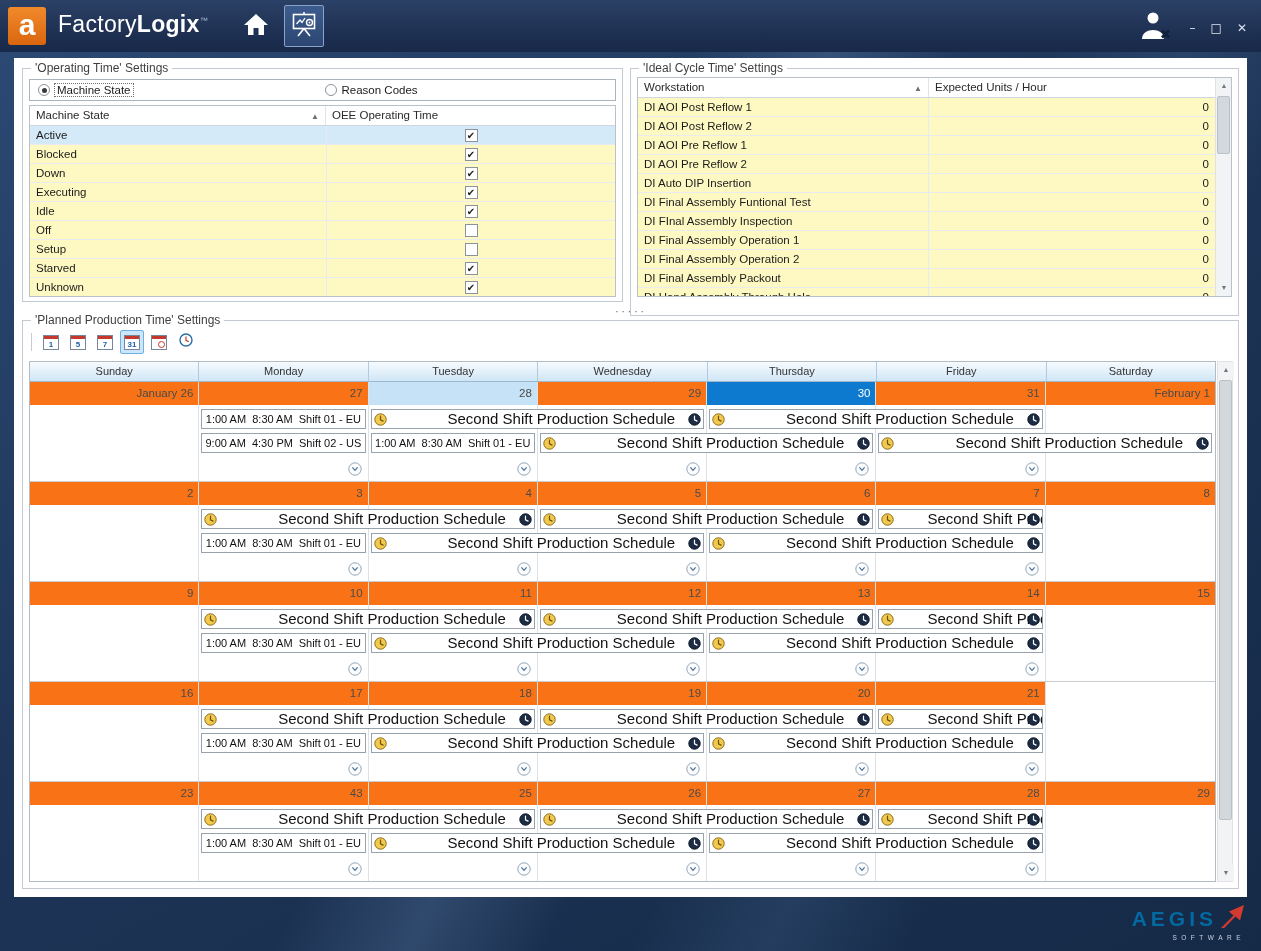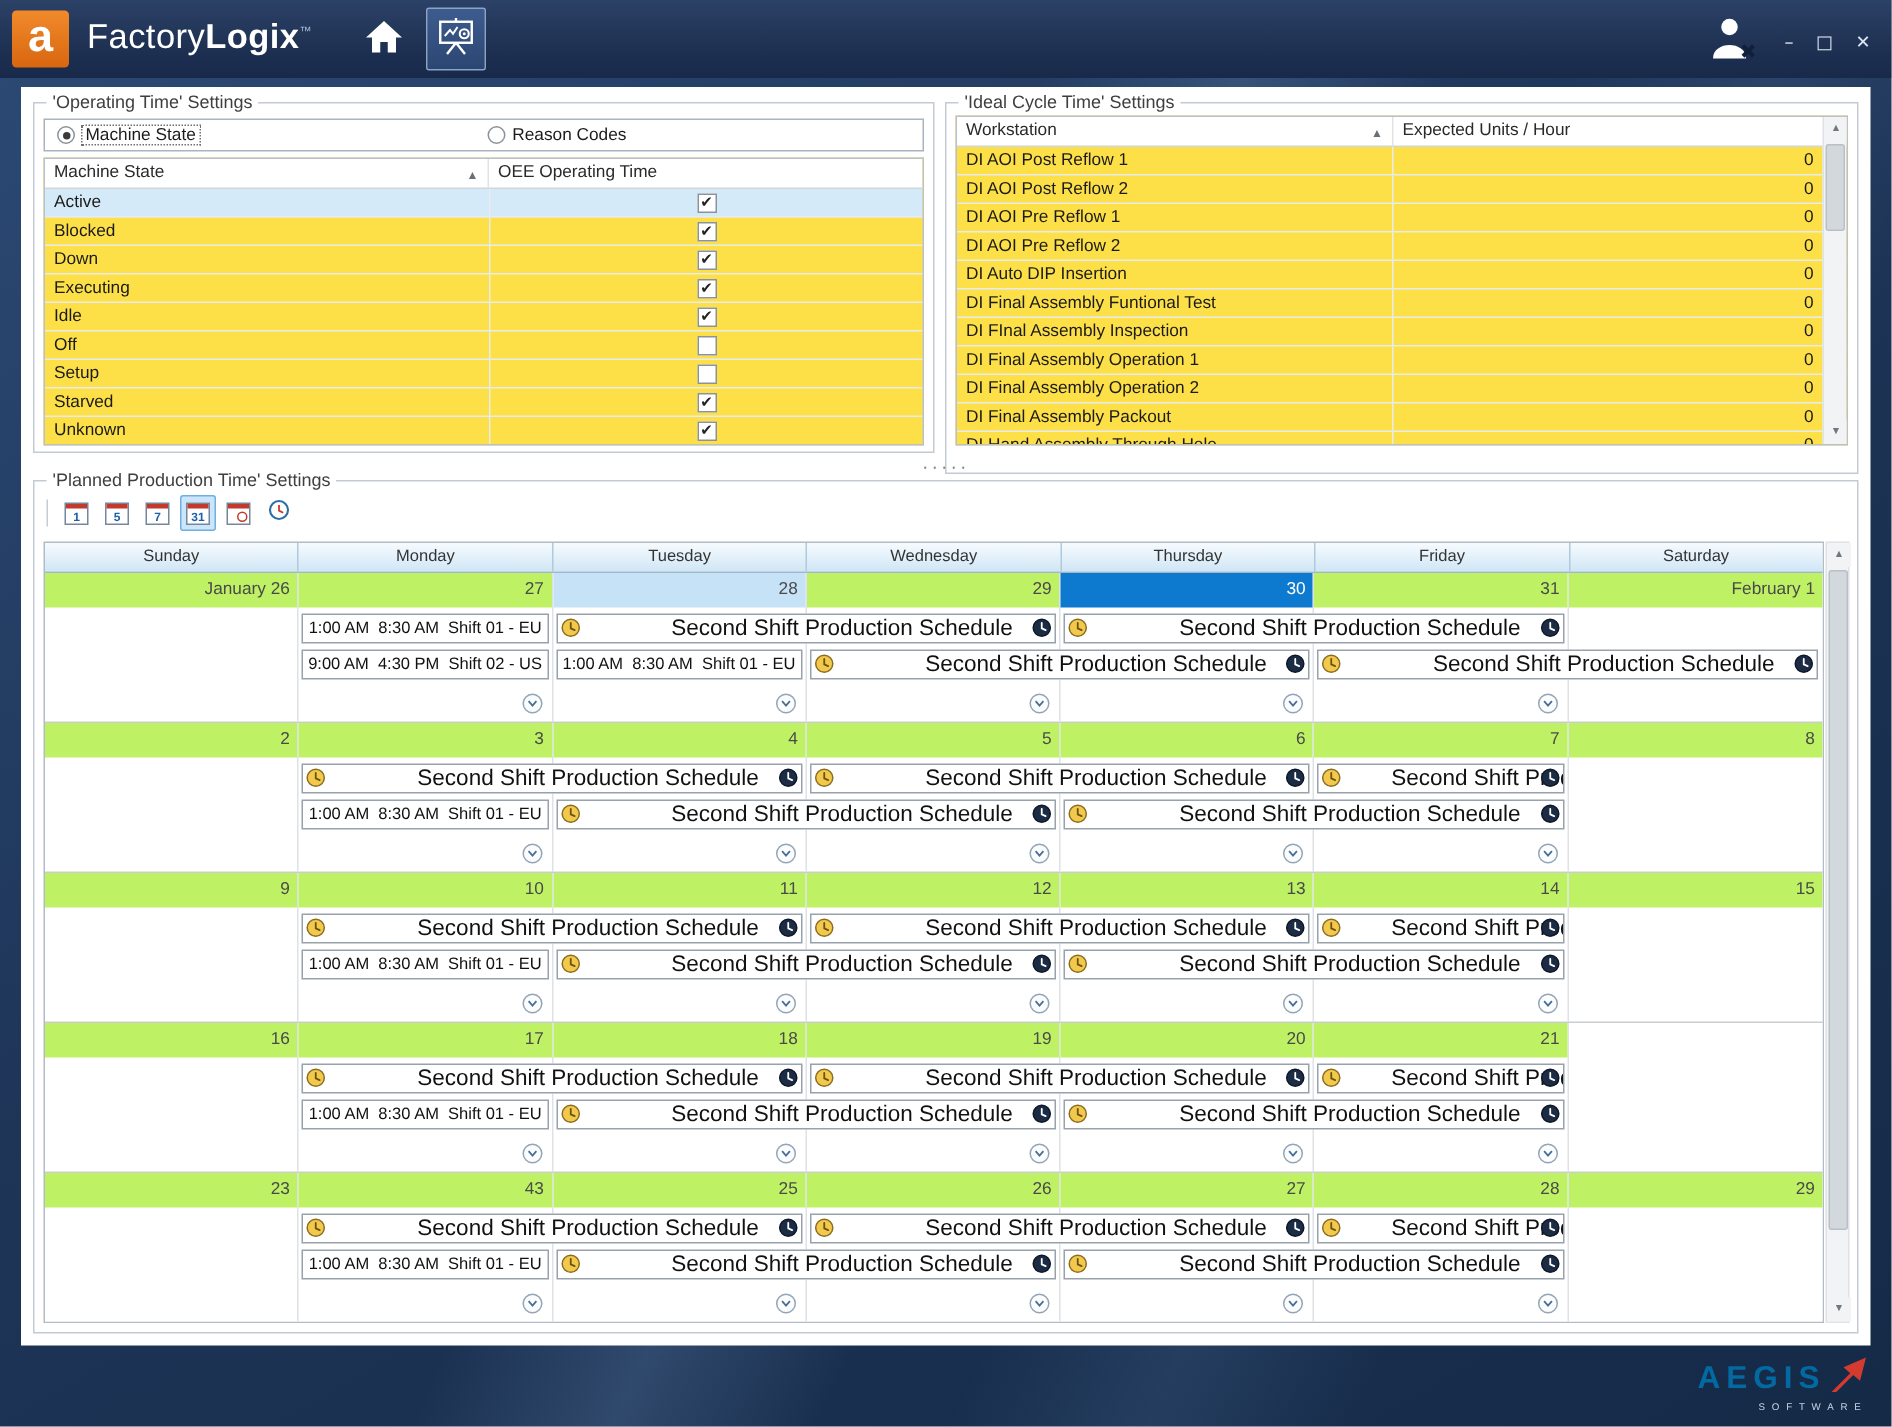--- a/index.html
+++ b/index.html
@@ -48,21 +48,21 @@
   .radio { display:flex; align-items:center; font-size:11.5px; color:#1b1b1b; cursor:pointer; }
   .radio.r1 { margin-left:8px; }
   .radio.r2 { margin-left:192px; }
   .rb { width:12px; height:12px; border-radius:50%; border:1px solid #8a939c; background:#fff;
     display:inline-block; margin-right:5px; position:relative; flex:0 0 auto; }
   .rb.checked::after { content:''; position:absolute; left:3px; top:3px; width:5px; height:5px;
     border-radius:50%; background:#3a3a3a; }
   .focusbox { outline:1px dotted #707070; padding:0 2px; }
 
   
-  .grid { position:absolute; border:1px solid #b9c2ca; background:#fde047; overflow:hidden; }
+  .grid { position:absolute; border:1px solid #b9c2ca; background:#fef9c3; overflow:hidden; }
   .op-grid { left:6px; top:36px; right:6px; height:192px; }
   .ic-grid { left:6px; top:8px; right:6px; height:220px; }
   .grid-head { display:flex; height:20px; border-bottom:1px solid #cfd6dc; background:#fff;
     font-size:11.5px; color:#2a2a2a; }
   .gh { line-height:19px; padding-left:6px; position:relative; }
   .op-grid .gh.c1 { width:296px; border-right:1px solid #dfe4e8; }
   .ic-grid .gh.c1 { width:291px; border-right:1px solid #dfe4e8; }
   .gh.c2 { flex:1; }
   .sort { position:absolute; right:6px; top:1px; font-size:8px; color:#6a7077; }
 
@@ -109,21 +109,21 @@
   .cal-head { display:flex; height:20px; background:linear-gradient(180deg,#f6fbfe,#d0e6f6);
     border-bottom:1px solid #9fb8cc; }
   .cal-dayhead { flex:1; text-align:center; font-size:11px; color:#333; line-height:19px;
     border-right:1px solid #b0c9dc; }
   .cal-dayhead:last-child { border-right:none; }
   .cal-body { flex:1; display:flex; flex-direction:column; }
   .cal-week { position:relative; flex:1; border-bottom:1px solid #c9cdd1; background:#fff; }
   .cal-week:last-child { border-bottom:none; }
   .cal-cell { position:absolute; top:0; bottom:0; border-right:1px solid #dde2e6; }
   .cal-cell.last { border-right:none; }
-  .date-strip { position:absolute; left:0; right:0; top:0; height:23px; background:#bef264;
+  .date-strip { position:absolute; left:0; right:0; top:0; height:23px; background:#f97316;
     font-size:11.5px; color:#4a4a4a; text-align:right; padding-right:5px; line-height:22px; }
   .date-strip.hl-light { background:#c6e2f6; }
   .date-strip.hl-selected { background:#0d7ad0; color:#fff; }
   .cal-event { position:absolute; height:20px; background:#fff; border:1px solid #98a2ac; z-index:2;
     font-size:11px; color:#111; text-align:center; line-height:18px; overflow:hidden; white-space:pre; }
   .cal-event.recurring { font-size:15px;padding-left:48px; }
   .ck { position:absolute; top:2px; width:13px; height:13px; }
   .ck.l { left:2px; } .ck.r { right:2px; }
   .overflow-arrow { position:absolute; bottom:5px; width:14px; height:14px; z-index:2; cursor:pointer; }
   .cal-scroll { position:absolute; right:5px; top:40px; bottom:6px; width:16px; background:#f2f3f5;

